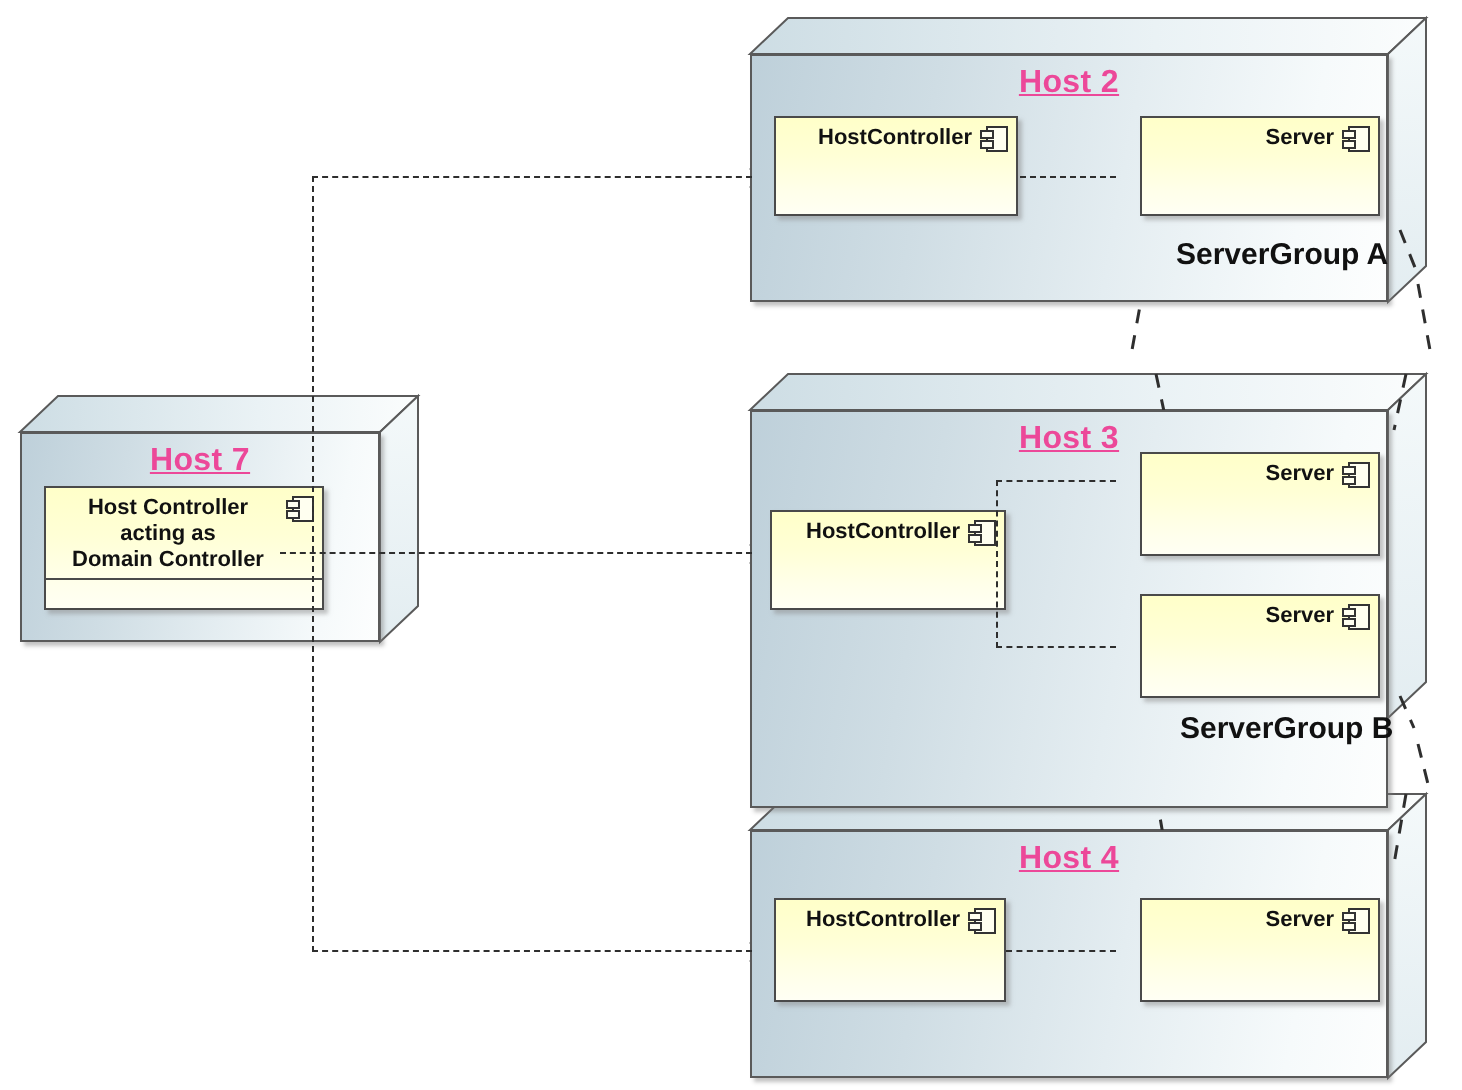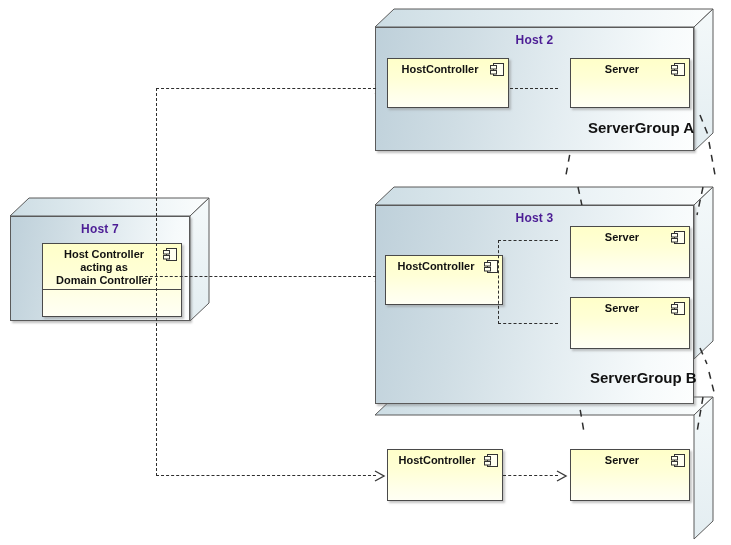--- a/index.html
+++ b/index.html
@@ -11,33 +11,33 @@
   .node{position:absolute;}
   .node .face{
     position:absolute;left:0;top:0;width:100%;height:100%;
     border:1px solid #5a5a5a;
     background:linear-gradient(100deg,#bed0da 0%,#cfdde4 28%,#e4edf1 58%,#f6fafb 85%,#fdfefe 100%);
     box-sizing:border-box;
     box-shadow:2px 2px 2px rgba(120,120,120,.45);
   }
   .node .title{
     position:absolute;left:0;right:0;top:6px;text-align:center;
-    font-size:12px;font-weight:bold;color:#4c1d95;letter-spacing:.2px;
+    font-size:16px;font-weight:bold;color:#ec4899;letter-spacing:.2px;text-decoration:underline;
   }
 
   
   .comp{
     position:absolute;box-sizing:border-box;
     border:1px solid #4a4a4a;
     background:linear-gradient(180deg,#ffffc9 0%,#ffffd6 40%,#ffffe9 75%,#fffff4 100%);
     box-shadow:2px 2px 2px rgba(140,140,140,.5);
   }
   .comp .cname{
     position:absolute;left:6px;right:22px;top:4px;
-    font-size:11px;font-weight:bold;color:#111;text-align:center;
+    font-size:11px;font-weight:bold;color:#111;text-align:right;
     line-height:13px;
   }
   .comp .cname.multi{text-align:center;}
   .comp .divider{position:absolute;left:0;right:0;border-top:1px solid #4a4a4a;}
   .cicon{position:absolute;right:4px;top:4px;width:14px;height:13px;}
 
   
   .h-dash{position:absolute;height:0;border-top:1.6px dashed #2e2e2e;}
   .v-dash{position:absolute;width:0;border-left:1.6px dashed #2e2e2e;}
   .grp-label{position:absolute;font-size:15px;font-weight:bold;color:#111;white-space:nowrap;}
@@ -106,21 +106,21 @@
       <polyline points="557,236 566,241 557,246"></polyline>
       <polyline points="557,319 566,324 557,329"></polyline>
       <polyline points="557,471 566,476 557,481"></polyline>
     </g>
   </svg>
 
   <div class="node" style="left:10px;top:216px;width:180px;height:105px;">
     <div class="face"></div>
     <div class="title">Host 7</div>
   </div>
-  <div class="comp" style="left:22px;top:243px;width:140px;height:74px;margin-left:20px;">
+  <div class="comp" style="left:22px;top:243px;width:140px;height:62px;">
     <div class="cname multi">
       <span style="white-space:pre-line;">Host Controller
 acting as
 Domain Controller</span>
     </div>
     <svg class="cicon" viewBox="0 0 14 13">
       <rect x="3.5" y="0.5" width="10" height="12" fill="#fffff0" stroke="#333" stroke-width="1"></rect>
       <rect x="0.5" y="2.5" width="6" height="3.5" fill="#fffff0" stroke="#333" stroke-width="1"></rect>
       <rect x="0.5" y="7.5" width="6" height="3.5" fill="#fffff0" stroke="#333" stroke-width="1"></rect>
     </svg>
@@ -170,20 +170,24 @@
   </div>
   <div class="comp" style="left:570px;top:297px;width:120px;height:52px;">
     <div class="cname">Server</div>
     <svg class="cicon" viewBox="0 0 14 13">
       <rect x="3.5" y="0.5" width="10" height="12" fill="#fffff0" stroke="#333" stroke-width="1"></rect>
       <rect x="0.5" y="2.5" width="6" height="3.5" fill="#fffff0" stroke="#333" stroke-width="1"></rect>
       <rect x="0.5" y="7.5" width="6" height="3.5" fill="#fffff0" stroke="#333" stroke-width="1"></rect>
     </svg>
   </div>
 
+  <div class="node" style="left:375px;top:415px;width:319px;height:124px;">
+    <div class="face"></div>
+    <div class="title">Host 4</div>
+  </div>
   <div class="comp" style="left:387px;top:449px;width:116px;height:52px;">
     <div class="cname">HostController</div>
     <svg class="cicon" viewBox="0 0 14 13">
       <rect x="3.5" y="0.5" width="10" height="12" fill="#fffff0" stroke="#333" stroke-width="1"></rect>
       <rect x="0.5" y="2.5" width="6" height="3.5" fill="#fffff0" stroke="#333" stroke-width="1"></rect>
       <rect x="0.5" y="7.5" width="6" height="3.5" fill="#fffff0" stroke="#333" stroke-width="1"></rect>
     </svg>
   </div>
   <div class="comp" style="left:570px;top:449px;width:120px;height:52px;">
     <div class="cname">Server</div>
@@ -199,15 +203,15 @@
   <div class="h-dash" style="left:140px;top:276px;width:236px;"></div>
   <div class="h-dash" style="left:156px;top:475px;width:220px;"></div>
 
   <div class="h-dash" style="left:510px;top:88px;width:48px;"></div>
   <div class="v-dash" style="left:498px;top:240px;height:84px;"></div>
   <div class="h-dash" style="left:498px;top:240px;width:60px;"></div>
   <div class="h-dash" style="left:498px;top:323px;width:60px;"></div>
   <div class="h-dash" style="left:503px;top:475px;width:55px;"></div>
 
   <div class="grp-label" style="left:588px;top:119px;">ServerGroup A</div>
-  <div class="grp-label" style="left:590px;top:356px;margin-top:13px;">ServerGroup B</div>
+  <div class="grp-label" style="left:590px;top:356px;">ServerGroup B</div>
 
 </div>
 
 </body></html>

